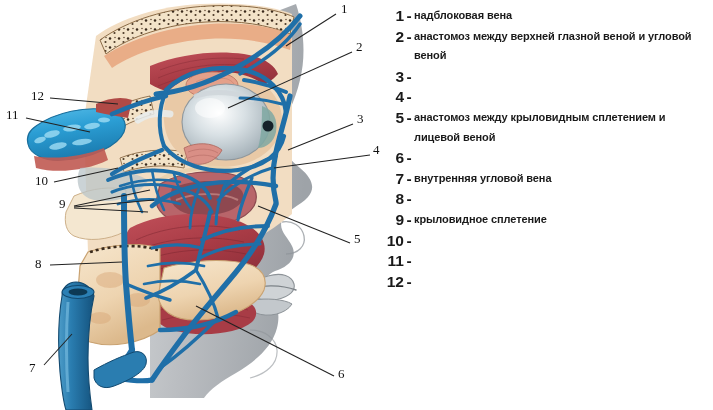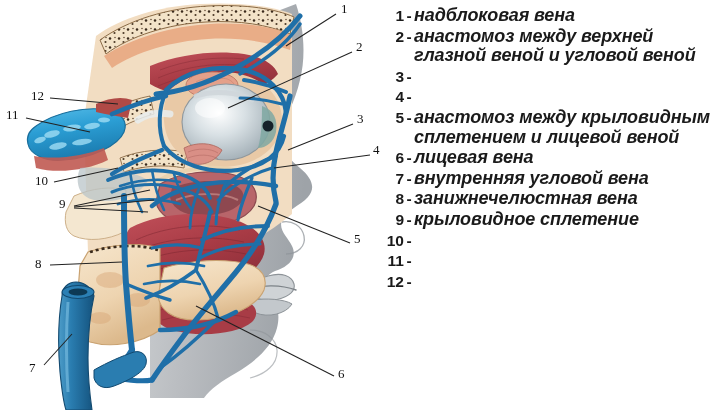--- a/index.html
+++ b/index.html
@@ -32,22 +32,22 @@
     font-family:"Liberation Sans",sans-serif;
     font-size:15.5px;font-weight:700;color:#1a1a1a;
     line-height:19.6px;
   }
   .leg-dash{
     flex:0 0 10px;text-align:center;
     font-size:15.5px;font-weight:700;color:#1a1a1a;line-height:19.6px;
   }
   .leg-text{
     flex:1 1 auto;
-    font-size:18px;font-weight:700;color:#1a1a1a;
-    line-height:19.6px;letter-spacing:-0.1px;font-style:italic;
+    font-size:11px;font-weight:700;color:#1a1a1a;
+    line-height:19.6px;letter-spacing:-0.1px;
   }
 </style>
 </head>
 <body>
 
 <div id="root">
 
   <div id="illustration">
     <svg id="art" viewBox="0 0 375 410" xmlns="http://www.w3.org/2000/svg">
       <defs>
@@ -344,31 +344,29 @@
       <span class="leg-dash">-</span>
     </div>
     <div class="leg-row">
       <span class="leg-num">5</span>
       <span class="leg-dash">-</span>
       <span class="leg-text">анастомоз между крыловидным сплетением и лицевой веной</span>
     </div>
     <div class="leg-row">
       <span class="leg-num">6</span>
       <span class="leg-dash">-</span>
-      <span class="leg-text">лицевая вена</span>
     </div>
     <div class="leg-row">
       <span class="leg-num">7</span>
       <span class="leg-dash">-</span>
       <span class="leg-text">внутренняя угловой вена</span>
     </div>
     <div class="leg-row">
       <span class="leg-num">8</span>
       <span class="leg-dash">-</span>
-      <span class="leg-text">занижнечелюстная вена</span>
     </div>
     <div class="leg-row">
       <span class="leg-num">9</span>
       <span class="leg-dash">-</span>
       <span class="leg-text">крыловидное сплетение</span>
     </div>
     <div class="leg-row">
       <span class="leg-num">10</span>
       <span class="leg-dash">-</span>
     </div>

